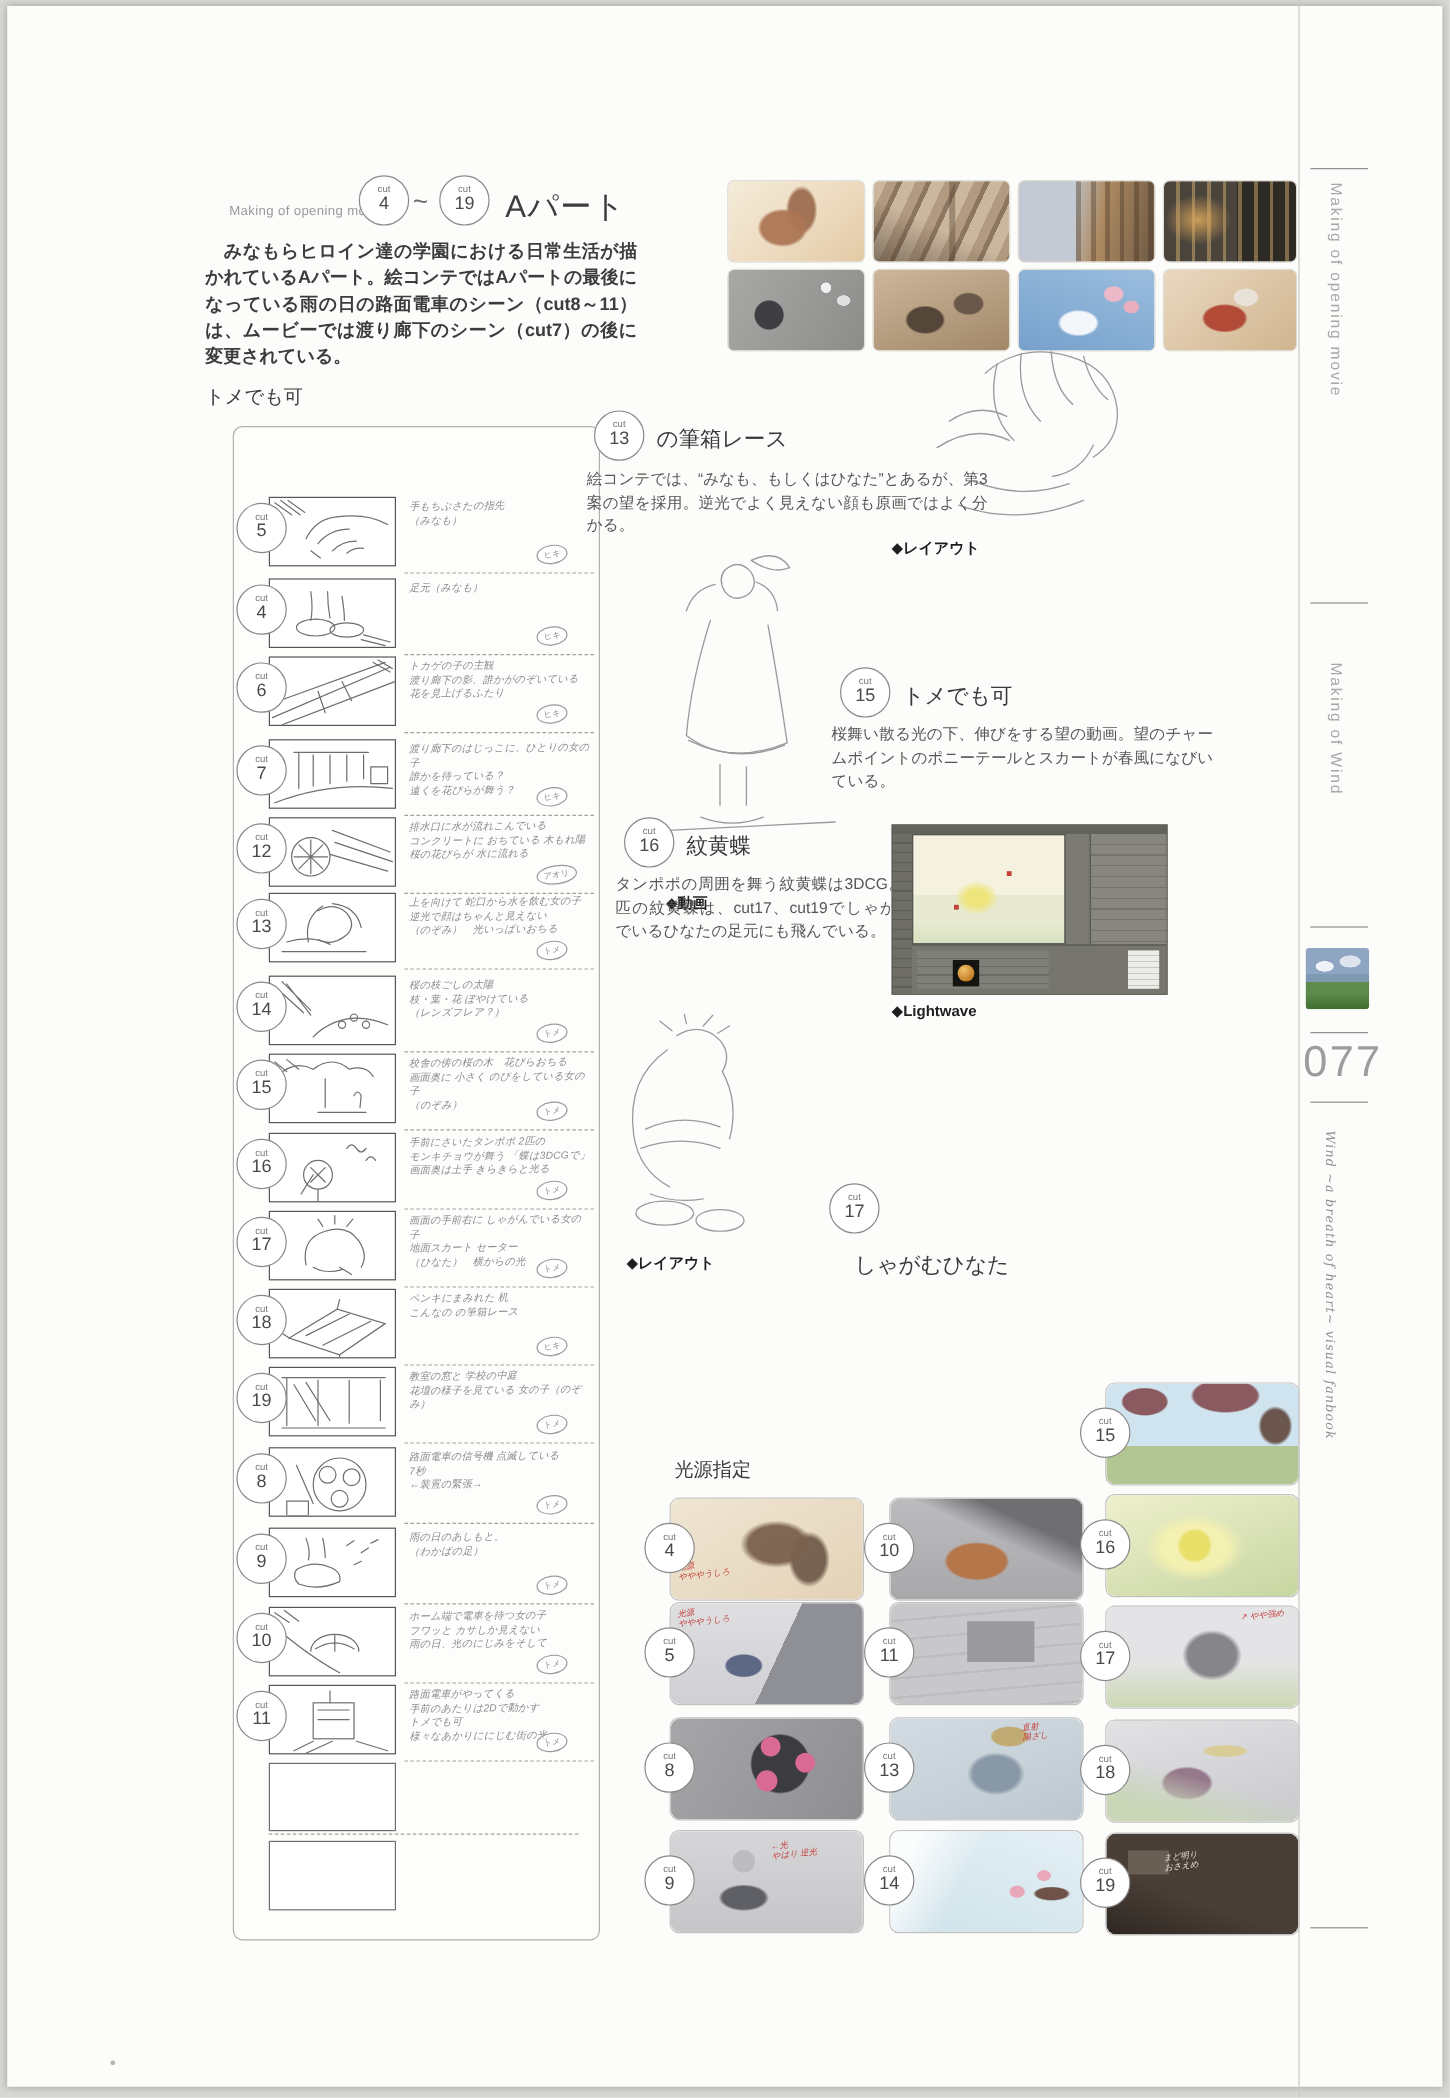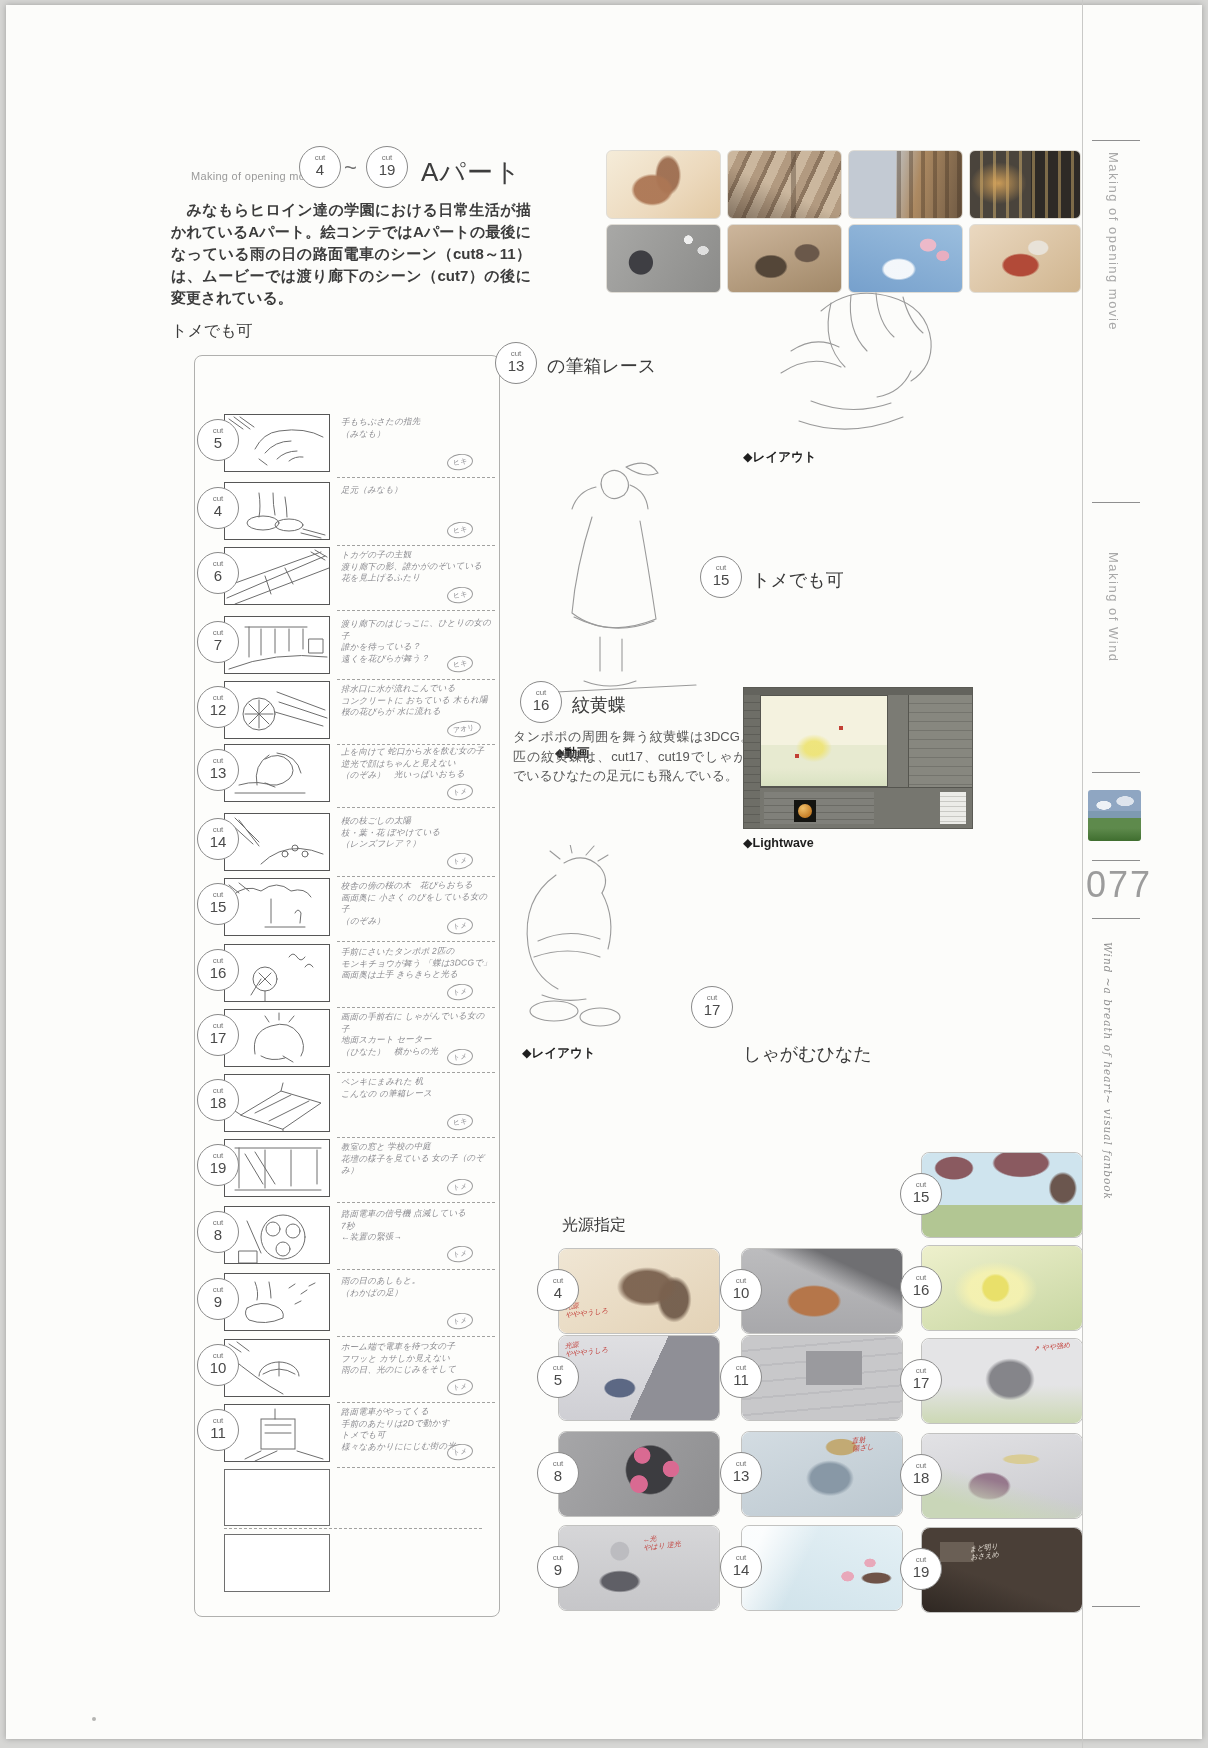--- a/index.html
+++ b/index.html
@@ -441,36 +441,38 @@
     <path d="M150,30 q30,-26 70,-14 q36,10 40,44 q2,26 -20,40"></path>
     <path d="M160,22 q-10,40 14,64 M180,14 q-4,36 16,56 M205,12 q2,30 18,44 M232,16 q6,24 20,36"></path>
     <path d="M120,70 q24,-16 48,-4 M110,92 q30,-20 60,-6 M240,90 q-10,22 -34,26"></path>
     <path d="M140,120 q40,16 80,2 M128,140 q50,18 104,-4"></path>
   </svg>
   <div class="cc" style="left:489px;top:337px;">
     <span class="cl">cut</span>
     <span class="cn">13</span>
   </div>
   <div class="abs ftitle" style="left:541px;top:349px;">の筆箱レース</div>
+  <div class="abs fbody" style="left:483px;top:384px;width:334px;">絵コンテでは、“みなも、もしくはひなた”とあるが、第3案の望を採用。逆光でよく見えない顔も原画ではよく分かる。</div>
   <div class="abs fcap" style="left:737px;top:444px;">◆レイアウト</div>
 
   <svg class="abs bigsk" style="left:520px;top:452px;" width="180" height="250" viewBox="0 0 180 250">
     <path d="M78,18 q12,-10 22,2 q6,10 -2,18 q-12,8 -20,-2 q-6,-10 0,-18"></path>
     <path d="M100,10 q22,-10 32,6 q-14,6 -32,-6"></path>
     <path d="M70,30 q-18,4 -24,22 M104,28 q16,6 18,24"></path>
     <path d="M66,60 q-16,50 -20,96 q34,26 84,6 q-8,-54 -16,-98"></path>
     <path d="M48,160 q40,20 80,4"></path>
     <path d="M74,180 v34 M96,182 v32 M58,224 q26,10 52,0"></path>
     <path d="M10,236 L170,228"></path>
   </svg>
   <div class="cc" style="left:694px;top:551px;">
     <span class="cl">cut</span>
     <span class="cn">15</span>
   </div>
   <div class="abs ftitle" style="left:746px;top:563px;">トメでも可</div>
+  <div class="abs fbody" style="left:687px;top:597px;width:318px;">桜舞い散る光の下、伸びをする望の動画。望のチャームポイントのポニーテールとスカートが春風になびいている。</div>
   <div class="abs fcap" style="left:549px;top:740px;">◆動画</div>
 
   <div class="cc" style="left:514px;top:676px;">
     <span class="cl">cut</span>
     <span class="cn">16</span>
   </div>
   <div class="abs ftitle" style="left:566px;top:688px;">紋黄蝶</div>
   <div class="abs fbody" style="left:507px;top:722px;width:248px;">タンポポの周囲を舞う紋黄蝶は3DCG。2匹の紋黄蝶は、cut17、cut19でしゃがんでいるひなたの足元にも飛んでいる。</div>
   <div class="lw">
     <div class="lw-tb"></div>
@@ -495,21 +497,21 @@
     <path d="M70,96 q30,-14 62,-2 M66,112 q34,-12 66,0 M134,48 q14,26 6,56"></path>
     <ellipse cx="86" cy="166" rx="24" ry="10"></ellipse>
     <ellipse cx="132" cy="172" rx="20" ry="9"></ellipse>
     <path d="M74,150 q20,8 44,4"></path>
   </svg>
   <div class="abs fcap" style="left:516px;top:1040px;">◆レイアウト</div>
   <div class="cc" style="left:685px;top:981px;">
     <span class="cl">cut</span>
     <span class="cn">17</span>
   </div>
-  <div class="abs ftitle" style="left:737px;top:993px;margin-top:44px;">しゃがむひなた</div>
+  <div class="abs ftitle" style="left:706px;top:993px;margin-top:44px;">しゃがむひなた</div>
 
   <div class="abs sec-label" style="left:556px;top:1210px;">光源指定</div>
 
   <div class="lp" style="left:552px;top:1243px;">
     <div class="art a4"></div>
     <div class="rednote" style="top:52px;">光源
 やややうしろ</div>
     <div class="cc">
           <span class="cl">cut</span>
           <span class="cn">4</span>

